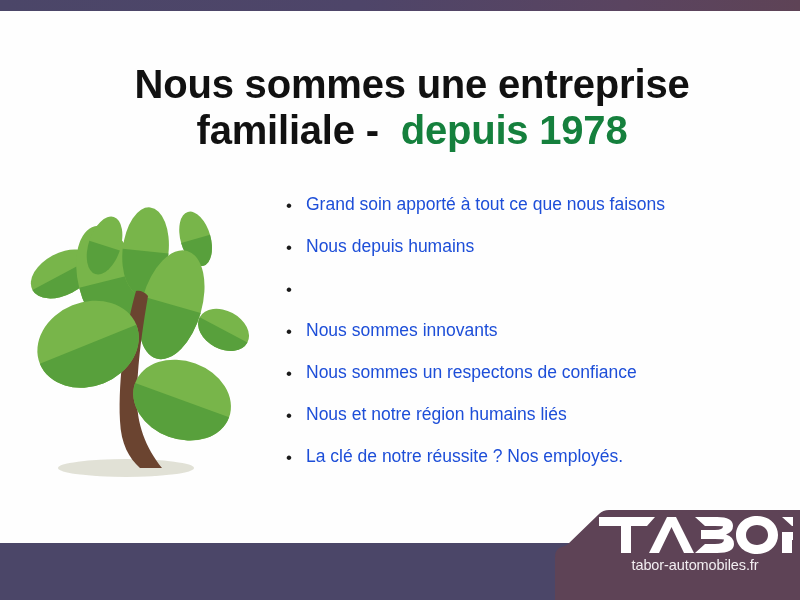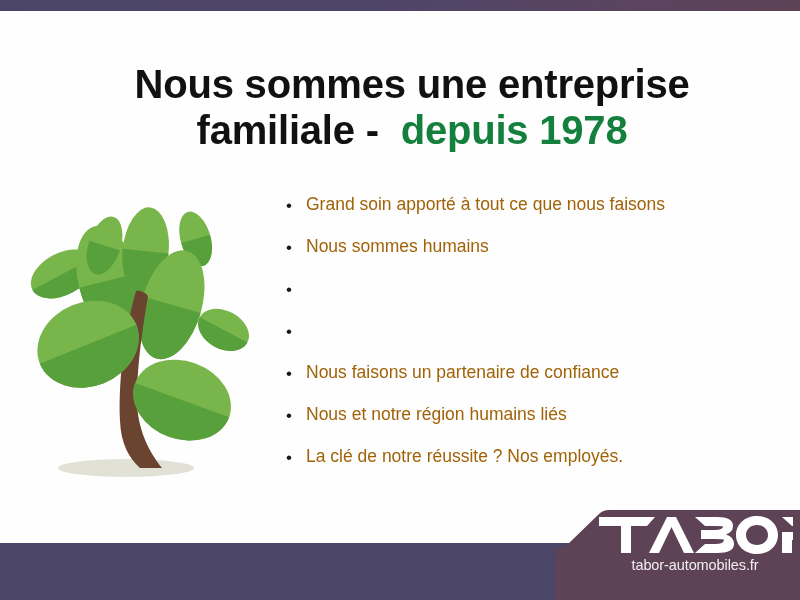--- a/index.html
+++ b/index.html
@@ -80,21 +80,21 @@
     flex: 0 0 20px;
     font-size: 17px;
     line-height: 25px;
     color: #1a1a1a;
     text-align: left;
     padding-top: 1px;
   }
   .bullet-text {
     font-size: 17.5px;
     line-height: 25px;
-    color: #a16207;
+    color: #1d4ed8;
     white-space: nowrap;
     text-align: center;
   }
 
   
   #footer-bar {
     position: absolute;
     left: 0;
     top: 543px;
     width: 800px;
@@ -208,31 +208,32 @@
     </svg>
   </div>
 
   <ul id="bullet-list" style="list-style:none;margin:0;padding:0;">
     <li class="bullet-row">
       <span class="bullet-marker">•</span>
       <span class="bullet-text">Grand soin apporté à tout ce que nous faisons</span>
     </li>
     <li class="bullet-row">
       <span class="bullet-marker">•</span>
-      <span class="bullet-text">Nous sommes humains</span>
-    </li>
-    <li class="bullet-row">
-      <span class="bullet-marker">•</span>
-    </li>
-    <li class="bullet-row">
-      <span class="bullet-marker">•</span>
-    </li>
-    <li class="bullet-row">
-      <span class="bullet-marker">•</span>
-      <span class="bullet-text">Nous faisons un partenaire de confiance</span>
+      <span class="bullet-text">Nous depuis humains</span>
+    </li>
+    <li class="bullet-row">
+      <span class="bullet-marker">•</span>
+    </li>
+    <li class="bullet-row">
+      <span class="bullet-marker">•</span>
+      <span class="bullet-text">Nous sommes innovants</span>
+    </li>
+    <li class="bullet-row">
+      <span class="bullet-marker">•</span>
+      <span class="bullet-text">Nous sommes un respectons de confiance</span>
     </li>
     <li class="bullet-row">
       <span class="bullet-marker">•</span>
       <span class="bullet-text">Nous et notre région humains liés</span>
     </li>
     <li class="bullet-row">
       <span class="bullet-marker">•</span>
       <span class="bullet-text">La clé de notre réussite ? Nos employés.</span>
     </li>
   </ul>

